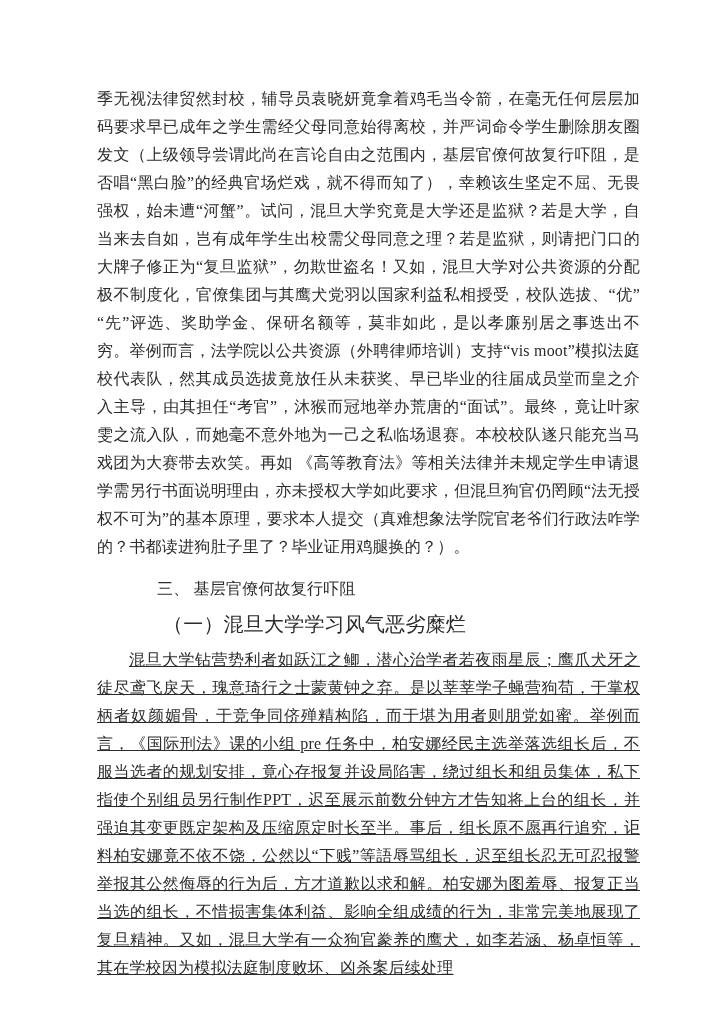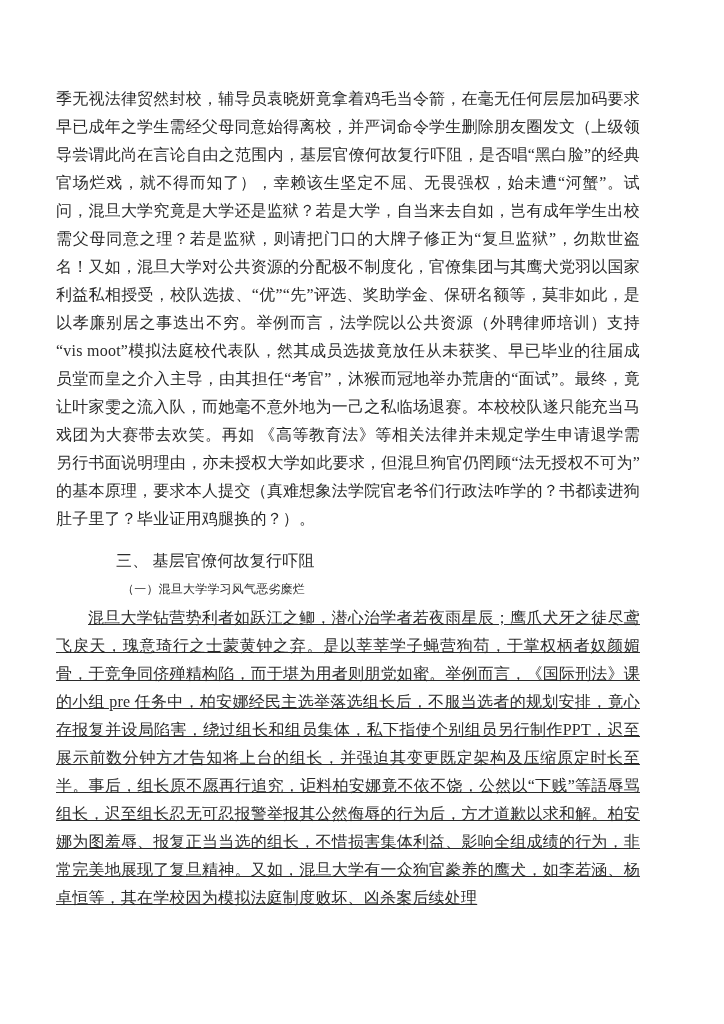--- a/index.html
+++ b/index.html
@@ -11,21 +11,21 @@
     height: 1024px;
     background: #fdfdfd;
     overflow: hidden;
     font-family: "Liberation Serif", "DejaVu Serif", serif;
   }
   .page {
     box-sizing: border-box;
     width: 724px;
     height: 1024px;
     background: #ffffff;
-    padding: 85px 84px 40px 56px;
+    padding: 85px 84px 40px 97px;
     color: #2b2b2b;
   }
   .doc-text {
     font-size: 16px;
     line-height: 1.75;
     text-align: justify;
     text-justify: inter-ideograph;
     letter-spacing: 0.2px;
   }
   p.body-par {
@@ -40,21 +40,21 @@
   }
   h3.sec-heading {
     font-size: 16px;
     font-weight: normal;
     margin: 14px 0 4px 0;
     padding-left: 60px;
     line-height: 1.75;
     letter-spacing: 0.2px;
   }
   h4.subsec-heading {
-    font-size: 12px;
+    font-size: 20px;
     font-weight: normal;
     margin: 0 0 4px 0;
     padding-left: 66px;
     line-height: 1.75;
     letter-spacing: 0.2px;
   }
 </style>
 </head>
 <body>
 

